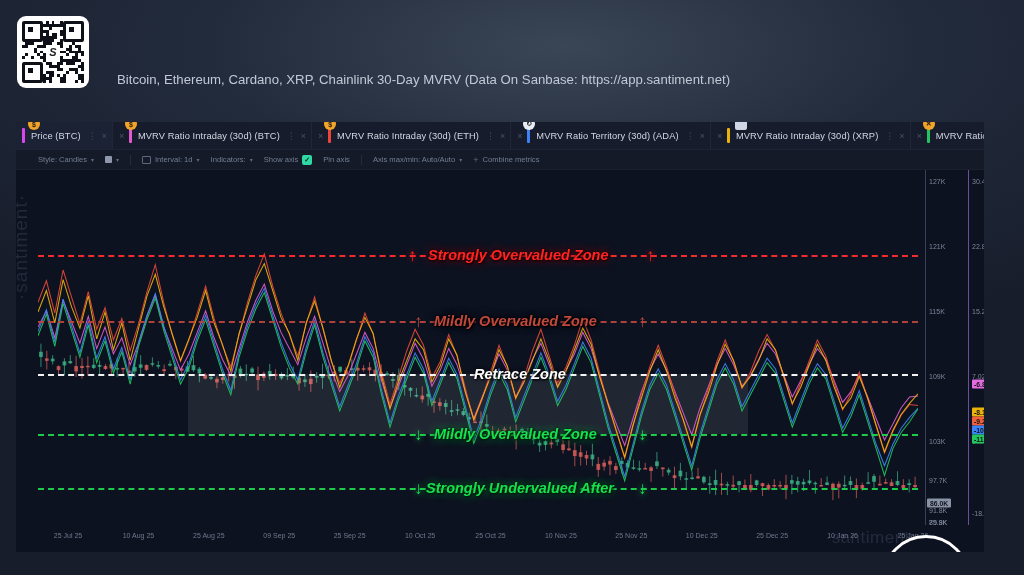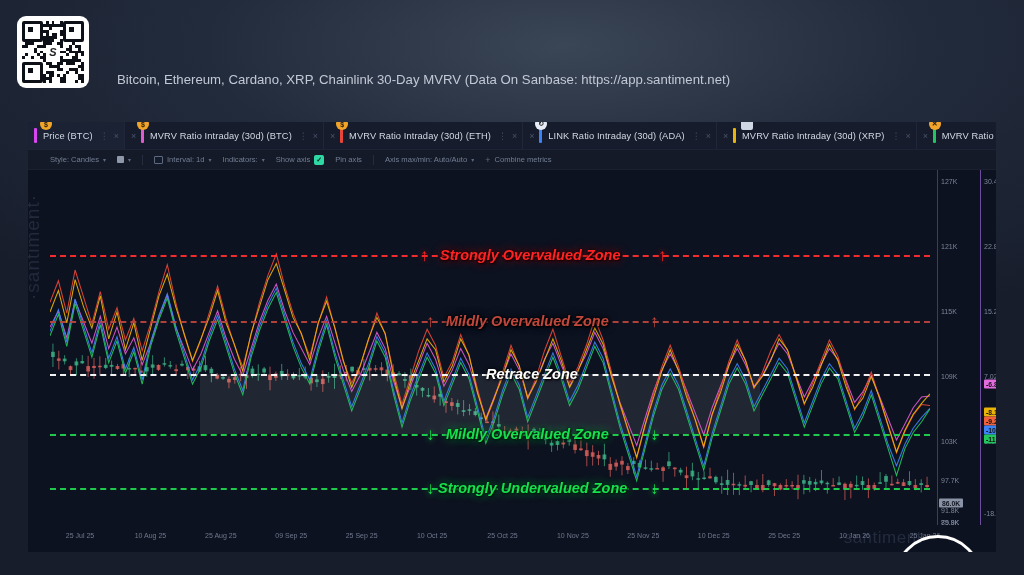--- a/index.html
+++ b/index.html
@@ -41,21 +41,21 @@
     font-size: 24.5px; font-weight: bold; color: #ffffff;
     letter-spacing: -0.2px; white-space: nowrap;
   }
   .subtitle {
     position: absolute; left: 117px; top: 72px;
     font-size: 13.2px; color: #c2c9d6; white-space: nowrap;
   }
 
   
   .panel {
-    position: absolute; left: 28px; top: 122px; width: 968px; height: 430px;
+    position: absolute; left: 16px; top: 122px; width: 968px; height: 430px;
     background: #10141f; border-radius: 3px; overflow: hidden;
   }
 
   
   .tabstrip {
     position: absolute; left: 0; top: 0; width: 968px; height: 28px;
     background: #161c2b; display: flex; align-items: stretch;
     border-bottom: 1px solid #1d2435;
   }
   .tab {
@@ -356,21 +356,21 @@
           <span class="tab-close-left">×</span>
           <span class="tab-colorbar" style="background: rgb(232, 70, 58);"></span>
           <span class="tab-label">MVRV Ratio Intraday (30d) (ETH)</span>
           <span class="tab-dots">⋮</span>
           <span class="tab-x">×</span>
         </div>
         <div class="tab">
           <span class="tab-badge sync">↻</span>
           <span class="tab-close-left">×</span>
           <span class="tab-colorbar" style="background: rgb(59, 130, 246);"></span>
-          <span class="tab-label">LINK Ratio Intraday (30d) (ADA)</span>
+          <span class="tab-label">MVRV Ratio Territory (30d) (ADA)</span>
           <span class="tab-dots">⋮</span>
           <span class="tab-x">×</span>
         </div>
         <div class="tab">
           <span class="tab-badge lock"></span>
           <span class="tab-close-left">×</span>
           <span class="tab-colorbar" style="background: rgb(234, 179, 8);"></span>
           <span class="tab-label">MVRV Ratio Intraday (30d) (XRP)</span>
           <span class="tab-dots">⋮</span>
           <span class="tab-x">×</span>
@@ -746,21 +746,21 @@
           <div class="zlabel mov" style="top: 150.875px; left: 418px;">Mildly Overvalued Zone</div>
           <div class="zarrow mov" style="top: 150.875px; left: 398px;">↑</div>
           <div class="zarrow mov" style="top: 150.875px; left: 622px;">↑</div>
           <div class="zline neu" style="top: 204.125px; left: 22px;"></div>
           <div class="zlabel neu" style="top: 204.125px; left: 458px;">Retrace Zone</div>
           <div class="zline mun" style="top: 264.475px; left: 22px;"></div>
           <div class="zlabel mun" style="top: 264.475px; left: 418px;">Mildly Overvalued Zone</div>
           <div class="zarrow mun" style="top: 264.475px; left: 398px;">↓</div>
           <div class="zarrow mun" style="top: 264.475px; left: 622px;">↓</div>
           <div class="zline sun" style="top: 317.725px; left: 22px;"></div>
-          <div class="zlabel sun" style="top: 317.725px; left: 410px;">Strongly Undervalued Zone</div>
+          <div class="zlabel sun" style="top: 317.725px; left: 410px;">Strongly Undervalued After</div>
           <div class="zarrow sun" style="top: 317.725px; left: 398px;">↓</div>
           <div class="zarrow sun" style="top: 317.725px; left: 622px;">↓</div>
         </div>
 
       <div class="hl-circle"></div>
 
       <div class="yaxis price"></div>
       <div class="yaxis pct"></div>
       <div id="yticks-layer">
           <div class="ytick price" style="top: 11px;">127K</div>

